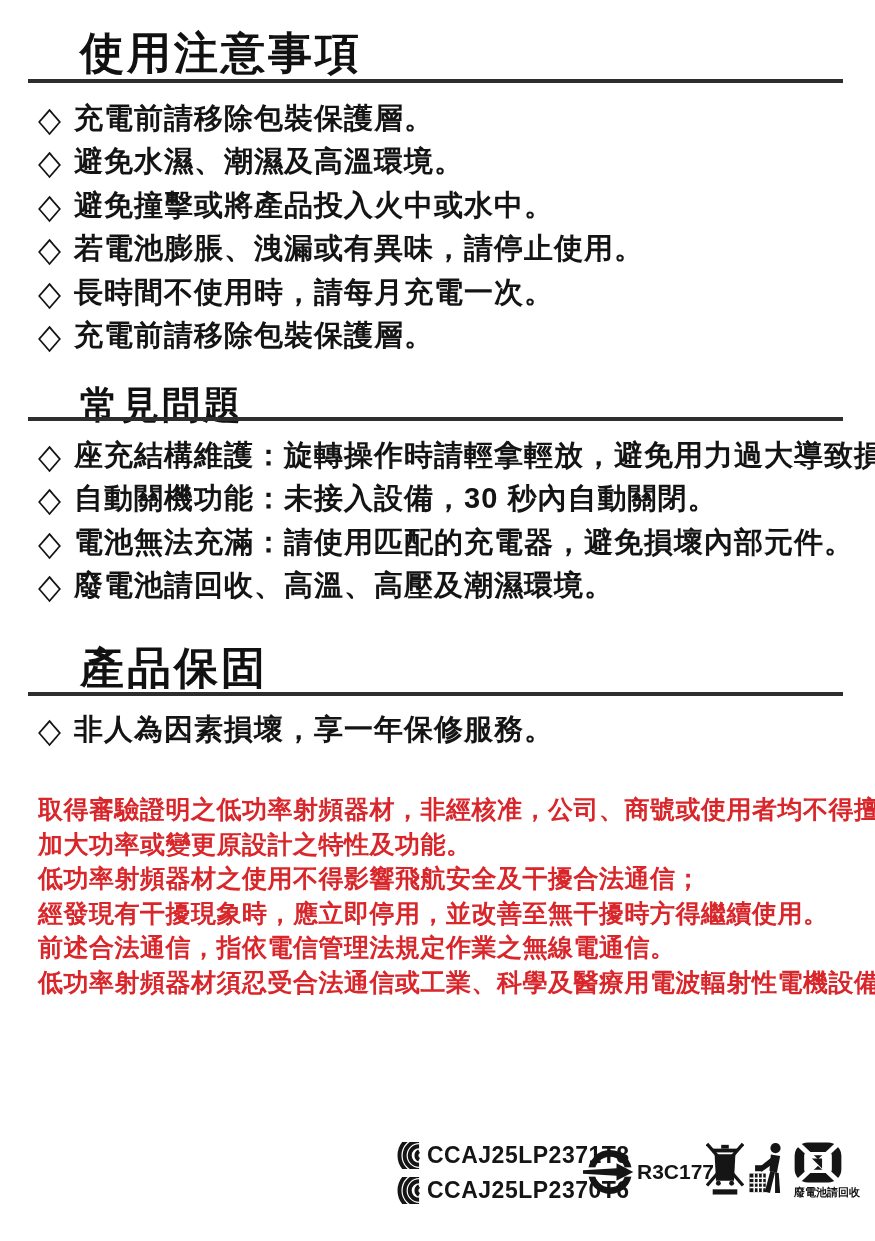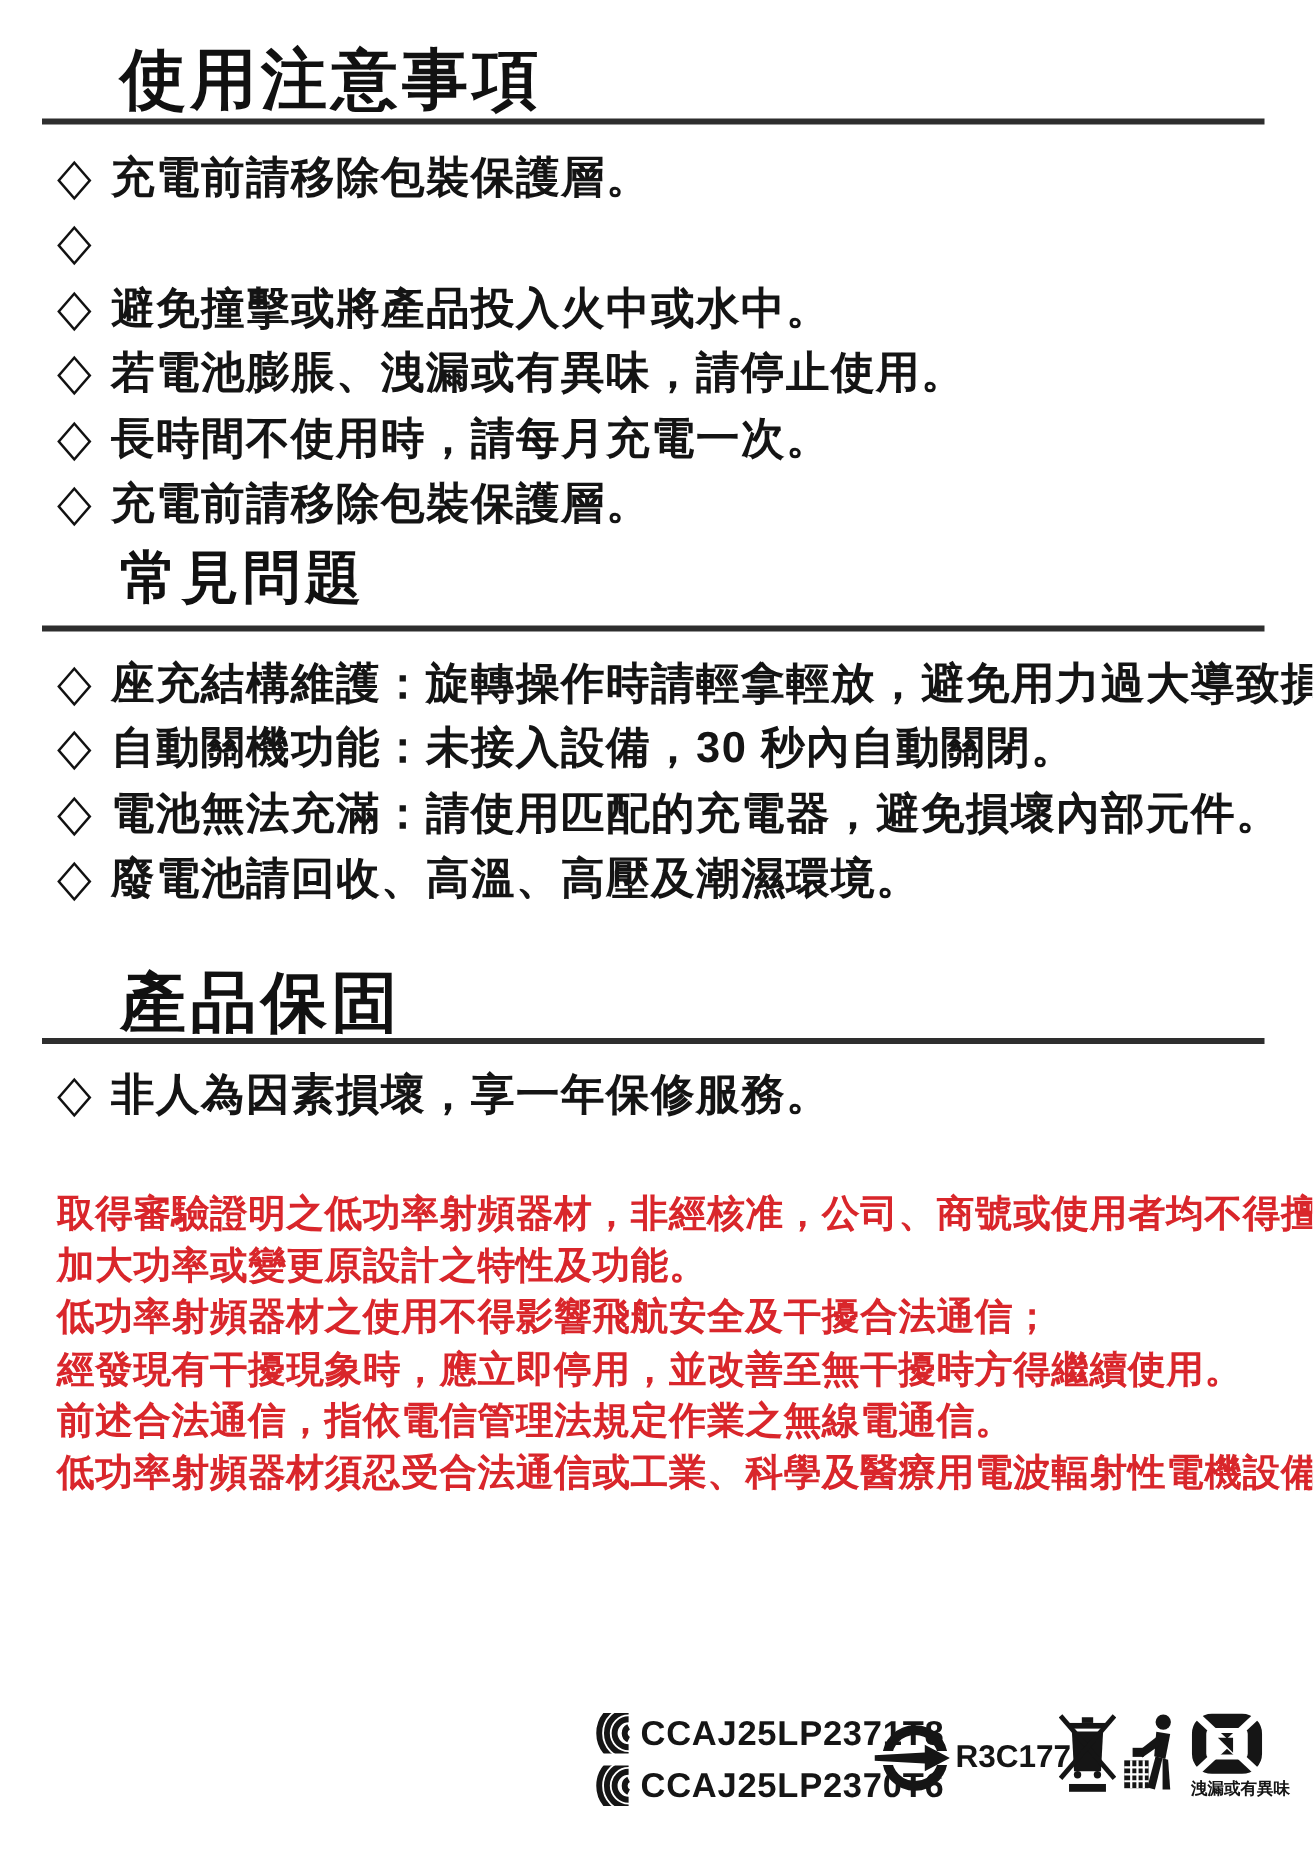--- a/index.html
+++ b/index.html
@@ -38,40 +38,41 @@
 
   <h2 class="sec-title" style="top:24px">使用注意事項</h2>
   <div class="rule" style="top:79px"></div>
   <div class="blist" style="top:97px">
     <div class="li">
         <span class="diamond">◇</span>
         <span class="li-text">充電前請移除包裝保護層。</span>
       </div>
     <div class="li">
         <span class="diamond">◇</span>
+        <span class="li-text">避免水濕、潮濕及高溫環境。</span>
       </div>
     <div class="li">
         <span class="diamond">◇</span>
         <span class="li-text">避免撞擊或將產品投入火中或水中。</span>
       </div>
     <div class="li">
         <span class="diamond">◇</span>
         <span class="li-text">若電池膨脹、洩漏或有異味，請停止使用。</span>
       </div>
     <div class="li">
         <span class="diamond">◇</span>
         <span class="li-text">長時間不使用時，請每月充電一次。</span>
       </div>
     <div class="li">
         <span class="diamond">◇</span>
         <span class="li-text">充電前請移除包裝保護層。</span>
       </div>
   </div>
 
-  <h2 class="sec-title" style="top:360px;font-size:38px">常見問題</h2>
+  <h2 class="sec-title" style="top:380px;font-size:38px">常見問題</h2>
   <div class="rule" style="top:417px"></div>
   <div class="blist" style="top:434px">
     <div class="li">
         <span class="diamond">◇</span>
         <span class="li-text">座充結構維護：旋轉操作時請輕拿輕放，避免用力過大導致損壞。</span>
       </div>
     <div class="li">
         <span class="diamond">◇</span>
         <span class="li-text">自動關機功能：未接入設備，30 秒內自動關閉。</span>
       </div>
@@ -175,16 +176,16 @@
     <svg width="48" height="41" viewBox="0 0 50 43">
       <rect x="5.5" y="5.5" width="39" height="32" rx="9" fill="none" stroke="#151515" stroke-width="10"></rect>
       <polygon points="18,14 32,14 25,21" fill="#151515"></polygon>
       <polygon points="32,29 18,29 25,22" fill="#151515"></polygon>
       <g stroke="#ffffff" stroke-width="5.2">
         <line x1="2" y1="0" x2="48" y2="43"></line>
         <line x1="48" y1="0" x2="2" y2="43"></line>
       </g>
       <polygon points="25,15.5 32.5,23 17.5,23" fill="#151515" transform="rotate(45 25 21.5)"></polygon>
     </svg>
-    <div class="recycle-label">洩漏或有異味</div>
+    <div class="recycle-label">廢電池請回收</div>
   </div>
 
 </div>
 
 </body></html>

